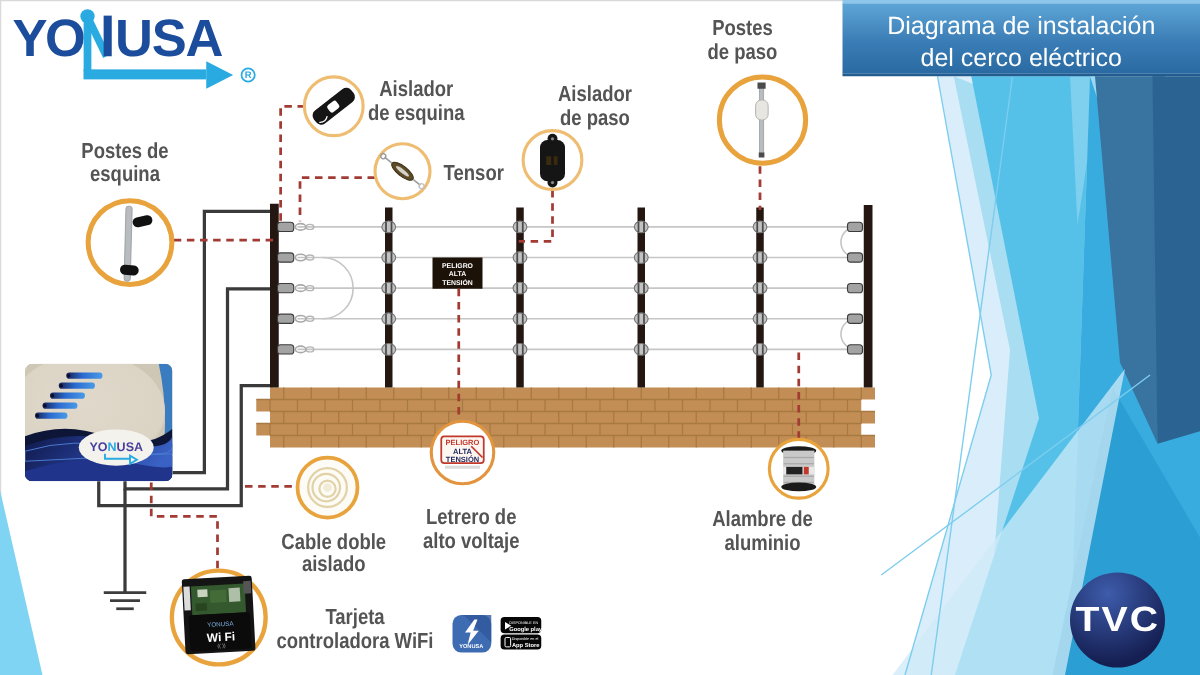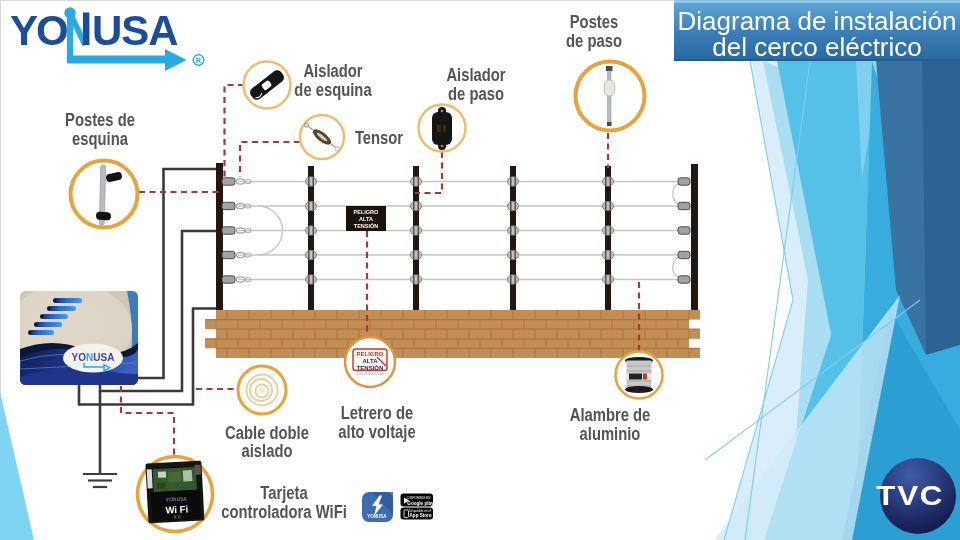--- a/index.html
+++ b/index.html
@@ -41,21 +41,21 @@
     <path d="M705,460 L920,300"></path>
   </g>
 
   <polygon points="0,392 34,540 0,540" fill="#7fd4f3"></polygon>
 </svg>
 
 <div style="position:absolute;left:674px;top:0;width:286px;height:4px;background:#8ec6e9"></div>
 <div style="position:absolute;left:674px;top:3px;width:286px;height:58px;
      background:linear-gradient(#5da5d6,#3a7cb5 55%,#2a6aa3);
      border-bottom:2px solid #235d90;box-sizing:border-box;
-     color:#ffffff;font-size:26px;line-height:26px;text-align:center;padding-top:5px;">
+     color:#ffffff;font-size:20px;line-height:26px;text-align:center;padding-top:5px;">
   Diagrama de instalación<br>del cerco eléctrico
 </div>
 
 <svg width="230" height="90" style="position:absolute;left:0;top:0" viewBox="0 0 230 90">
   <g font-family="Liberation Sans, sans-serif" font-weight="bold" fill="#1c4d9c" font-size="42">
     <text x="10" y="45" letter-spacing="-2">YO</text>
     <text x="92" y="45" letter-spacing="-1">USA</text>
   </g>
 
   <g>
@@ -366,19 +366,19 @@
 <div class="lbl" style="left:40px;top:111px;width:120px;">Postes de<br>esquina</div>
 <div class="lbl" style="left:273px;top:62px;width:120px;">Aislador<br>de esquina</div>
 <div class="lbl" style="left:319px;top:129px;width:120px;">Tensor</div>
 <div class="lbl" style="left:416px;top:66px;width:120px;">Aislador<br>de paso</div>
 <div class="lbl" style="left:534px;top:13px;width:120px;">Postes<br>de paso</div>
 <div class="lbl" style="left:207px;top:423.5px;width:120px;">Cable doble<br>aislado</div>
 <div class="lbl" style="left:317px;top:404px;width:120px;">Letrero de<br>alto voltaje</div>
 <div class="lbl" style="left:550px;top:406px;width:120px;">Alambre de<br>aluminio</div>
 <div class="lbl" style="left:199px;top:484px;width:170px;">Tarjeta<br>controladora WiFi</div>
 
-<div style="position:absolute;left:880px;top:458px;width:76px;height:76px;border-radius:50%;
+<div style="position:absolute;left:856px;top:458px;width:76px;height:76px;border-radius:50%;
      background:radial-gradient(circle at 40% 22%, #3e5cab, #151f52 75%);
-     display:flex;align-items:center;justify-content:flex-start;">
+     display:flex;align-items:center;justify-content:center;">
   <span style="color:#fff;font-weight:bold;font-size:28px;letter-spacing:1.5px;transform:scaleX(1.12);font-family:'Liberation Sans',sans-serif;">TVC</span>
 </div>
 
 </div>
 
 </body></html>

